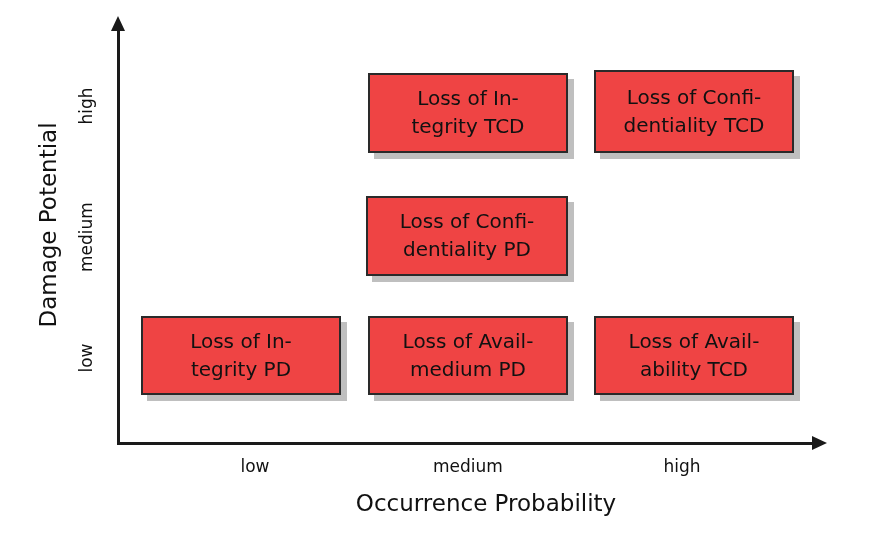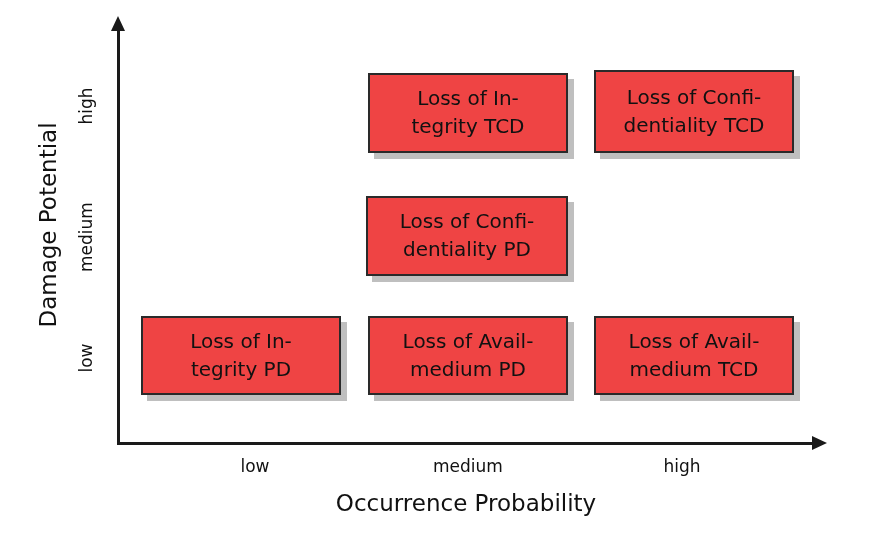--- a/index.html
+++ b/index.html
@@ -61,21 +61,21 @@
     top: 212px;
     width: 220px;
     text-align: center;
     transform: rotate(-90deg);
     font-size: 23px;
     color: #111111;
     white-space: nowrap;
   }
   #x-axis-title {
     position: absolute;
-    left: 216px;
+    left: 236px;
     top: 490px;
     width: 500px;
     text-align: center;
     font-size: 23px;
     color: #111111;
   }
 
   
   .tick-y {
     position: absolute;
@@ -162,16 +162,16 @@
     <span class="line2">tegrity PD</span>
   </div>
 
   <div class="cell" style="left:368px; top:316px; width:200px; height:79px;">
     <span>Loss of Avail-</span>
     <span class="line2">medium PD</span>
   </div>
 
   <div class="cell" style="left:594px; top:316px; width:200px; height:79px;">
     <span>Loss of Avail-</span>
-    <span class="line2">medium TCD</span>
+    <span class="line2">ability TCD</span>
   </div>
 
 </div>
 
 </body></html>

